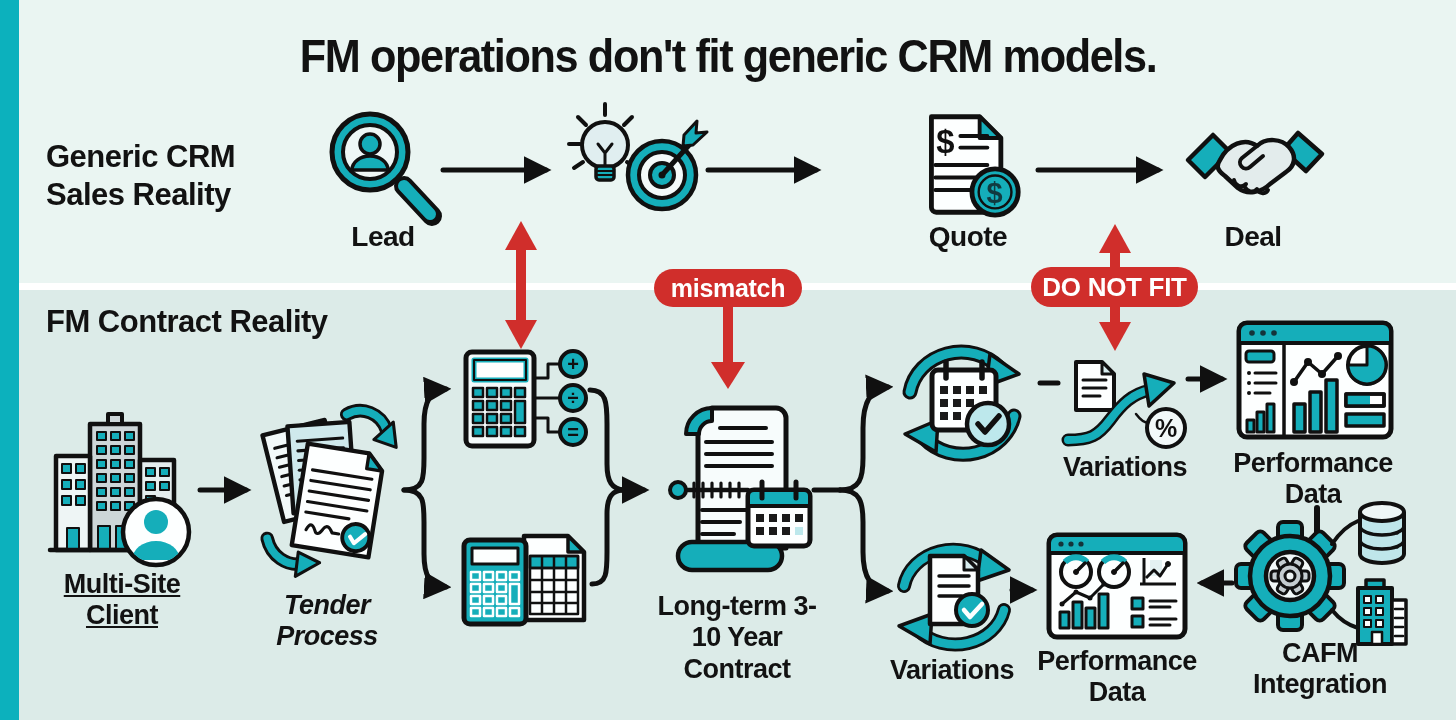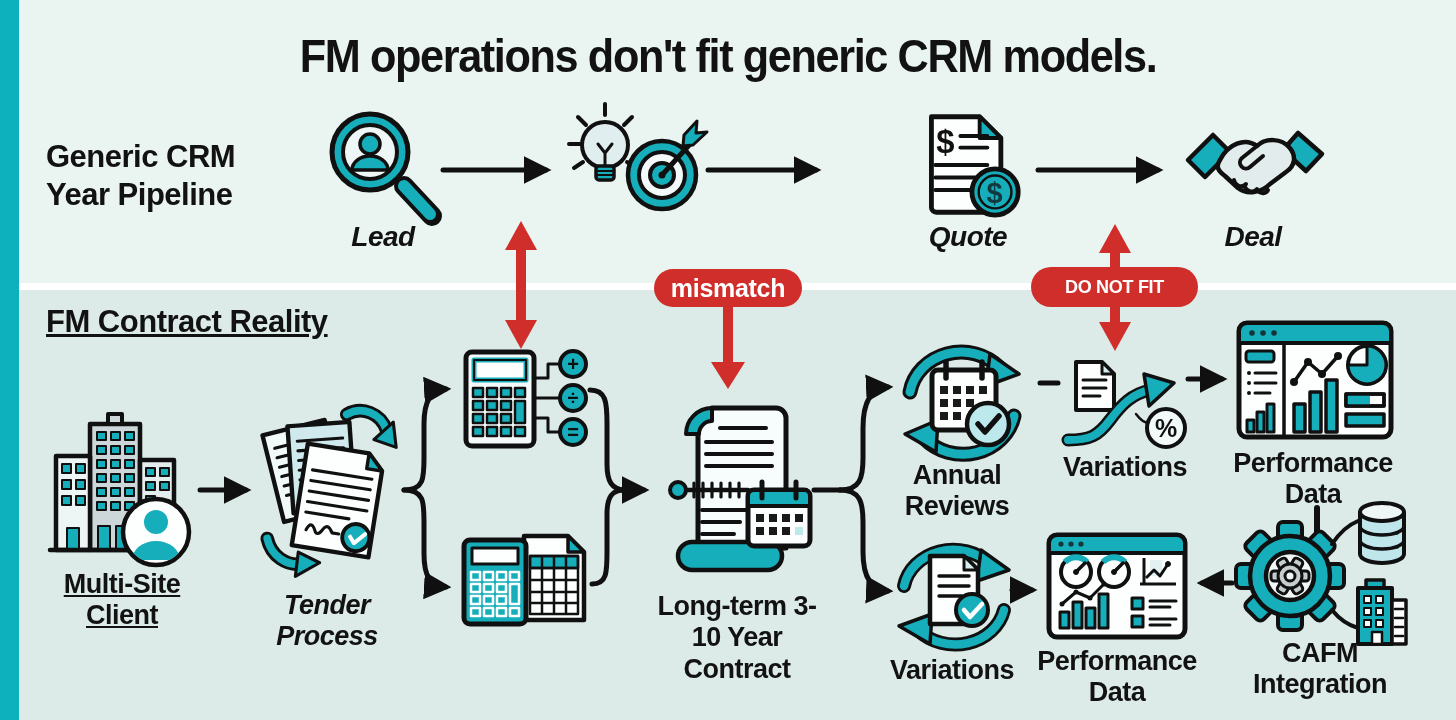--- a/index.html
+++ b/index.html
@@ -5,41 +5,41 @@
   html,body{margin:0;padding:0;background:#cfe0dd;font-family:"Liberation Sans",sans-serif;}
   #canvas{position:relative;width:1456px;height:720px;overflow:hidden;background:#e9f4f2;}
   .abs{position:absolute;}
   .bg-top{left:0;top:0;width:1456px;height:286px;background:#eaf5f2;}
   .bg-bottom{left:0;top:286px;width:1456px;height:434px;background:#dcebe8;}
   .divider{left:0;top:283px;width:1456px;height:7px;background:#ffffff;}
   .teal-bar{left:0;top:0;width:19px;height:720px;background:#0cb1bd;}
   .title{left:0;top:28px;width:1456px;text-align:center;font-size:47px;font-weight:700;
          color:#121212;letter-spacing:-1.5px;transform:scaleX(.92);transform-origin:center;}
   .section-label{font-size:31px;font-weight:700;color:#121212;line-height:1.22;letter-spacing:-0.5px;}
-  .stage-label{font-size:28px;font-weight:700;color:#121212;text-align:center;letter-spacing:-0.5px;font-style:italic;}
+  .stage-label{font-size:28px;font-weight:700;color:#121212;text-align:center;letter-spacing:-0.5px;}
   .node-label{font-size:27px;font-weight:700;color:#121212;text-align:center;line-height:1.16;letter-spacing:-0.5px;}
   .badge{background:#d02e2b;color:#fff;font-weight:700;text-align:center;border-radius:20px;
          display:flex;align-items:center;justify-content:center;letter-spacing:-0.3px;}
   svg{overflow:visible;}
   svg text{font-family:"Liberation Sans",sans-serif;}
 </style>
 </head>
 <body>
 
 <div id="canvas">
 
   <div class="abs bg-top"></div>
   <div class="abs bg-bottom"></div>
   <div class="abs divider"></div>
   <div class="abs teal-bar"></div>
 
   <div class="abs title">FM operations don't fit generic CRM models.</div>
 
-  <div class="abs section-label" style="left:46px;top:138px;width:250px;">Generic CRM Year Pipeline</div>
-  <div class="abs section-label" style="left:46px;top:303px;white-space:nowrap;text-decoration:underline;">FM Contract Reality</div>
+  <div class="abs section-label" style="left:46px;top:138px;width:250px;">Generic CRM Sales Reality</div>
+  <div class="abs section-label" style="left:46px;top:303px;white-space:nowrap;">FM Contract Reality</div>
 
   <svg class="abs" style="left:0;top:0;" width="1456" height="720" viewBox="0 0 1456 720">
     <defs>
       <marker id="ah" viewBox="0 0 10 10" refX="8" refY="5" markerWidth="5.5" markerHeight="5.5" orient="auto-start-reverse">
         <path d="M0,0 L10,5 L0,10 z" fill="#101010"></path>
       </marker>
     </defs>
     <g stroke="#101010" stroke-width="5" fill="none" stroke-linecap="round">
       <path d="M443,170 H546" marker-end="url(#ah)"></path>
       <path d="M708,170 H816" marker-end="url(#ah)"></path>
@@ -131,21 +131,21 @@
       <path d="M52,64 a7,7 0 0 0 12,4 M63,71 a7,7 0 0 0 12,2 M76,75 a6,6 0 0 0 10,-1" fill="none" stroke-width="4"></path>
       <path d="M75,30 L60,42 a6,6 0 0 0 8,9 L81,40" fill="none" stroke-width="4"></path>
     </g>
   </svg>
 
   <div class="abs stage-label" style="left:283px;top:221px;width:200px;">Lead</div>
   <div class="abs stage-label" style="left:868px;top:221px;width:200px;">Quote</div>
   <div class="abs stage-label" style="left:1153px;top:221px;width:200px;">Deal</div>
 
   <div class="abs badge" style="left:654px;top:269px;width:148px;height:38px;font-size:25px;">mismatch</div>
-  <div class="abs badge" style="left:1031px;top:267px;width:167px;height:40px;font-size:18px;">DO NOT FIT</div>
+  <div class="abs badge" style="left:1031px;top:267px;width:167px;height:40px;font-size:26px;">DO NOT FIT</div>
 
   <svg class="abs" style="left:48px;top:412px;" width="150" height="160" viewBox="0 0 150 160">
     <defs>
         <clipPath id="clipPerson">
           <circle cx="108" cy="120" r="31"></circle>
         </clipPath>
       </defs>
     <g stroke="#101010" stroke-linejoin="round">
       <rect x="42" y="12" width="50" height="126" fill="#cdd6d8" stroke-width="4.5"></rect>
       <rect x="60" y="2" width="14" height="10" fill="#cdd6d8" stroke-width="4"></rect>
@@ -564,20 +564,19 @@
           <line x1="167" y1="126" x2="175" y2="126"></line>
         <line x1="167" y1="135" x2="175" y2="135"></line>
           <line x1="167" y1="144" x2="175" y2="144"></line>
       </g>
     </g>
   </svg>
 
   <div class="abs node-label" style="left:37px;top:569px;width:170px;text-decoration:underline;">Multi-Site Client</div>
   <div class="abs node-label" style="left:252px;top:590px;width:150px;font-style:italic;">Tender Process</div>
   <div class="abs node-label" style="left:657px;top:591px;width:160px;">Long-term 3-10 Year Contract</div>
-  <div class="abs node-label" style="left:887px;top:460px;width:140px;">Annual Reviews</div>
   <div class="abs node-label" style="left:1035px;top:452px;width:180px;">Variations</div>
   <div class="abs node-label" style="left:1213px;top:448px;width:200px;">Performance Data</div>
   <div class="abs node-label" style="left:862px;top:655px;width:180px;">Variations</div>
   <div class="abs node-label" style="left:1017px;top:646px;width:200px;">Performance Data</div>
   <div class="abs node-label" style="left:1230px;top:638px;width:180px;">CAFM Integration</div>
 
 </div>
 
 </body></html>

